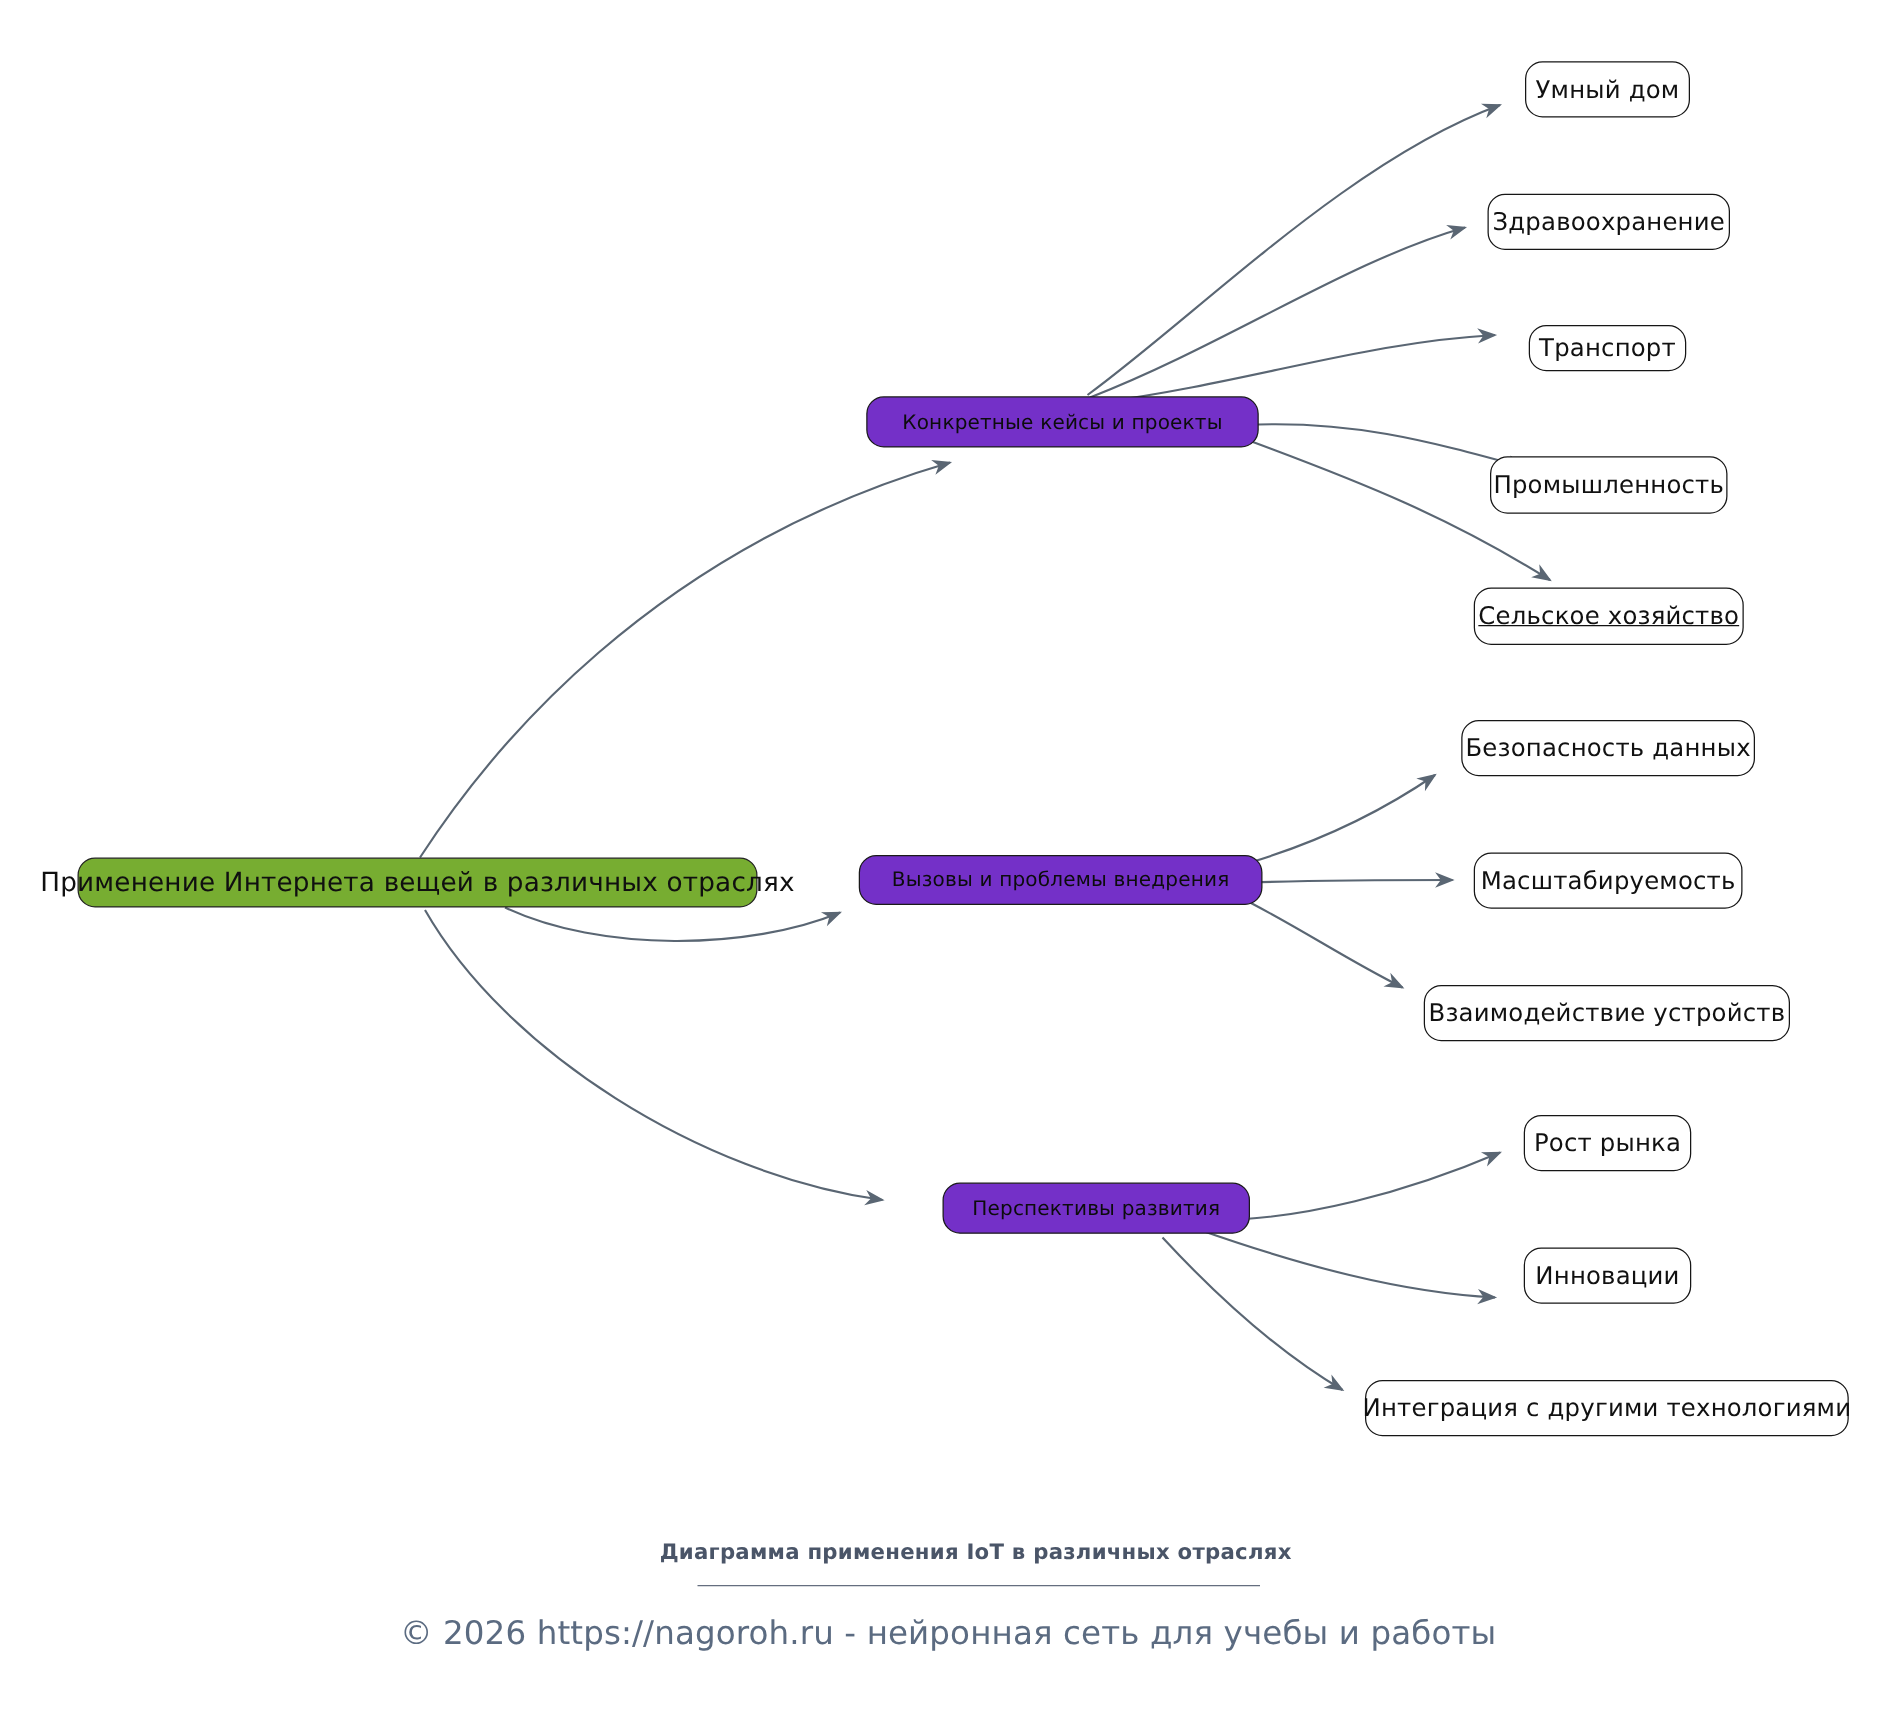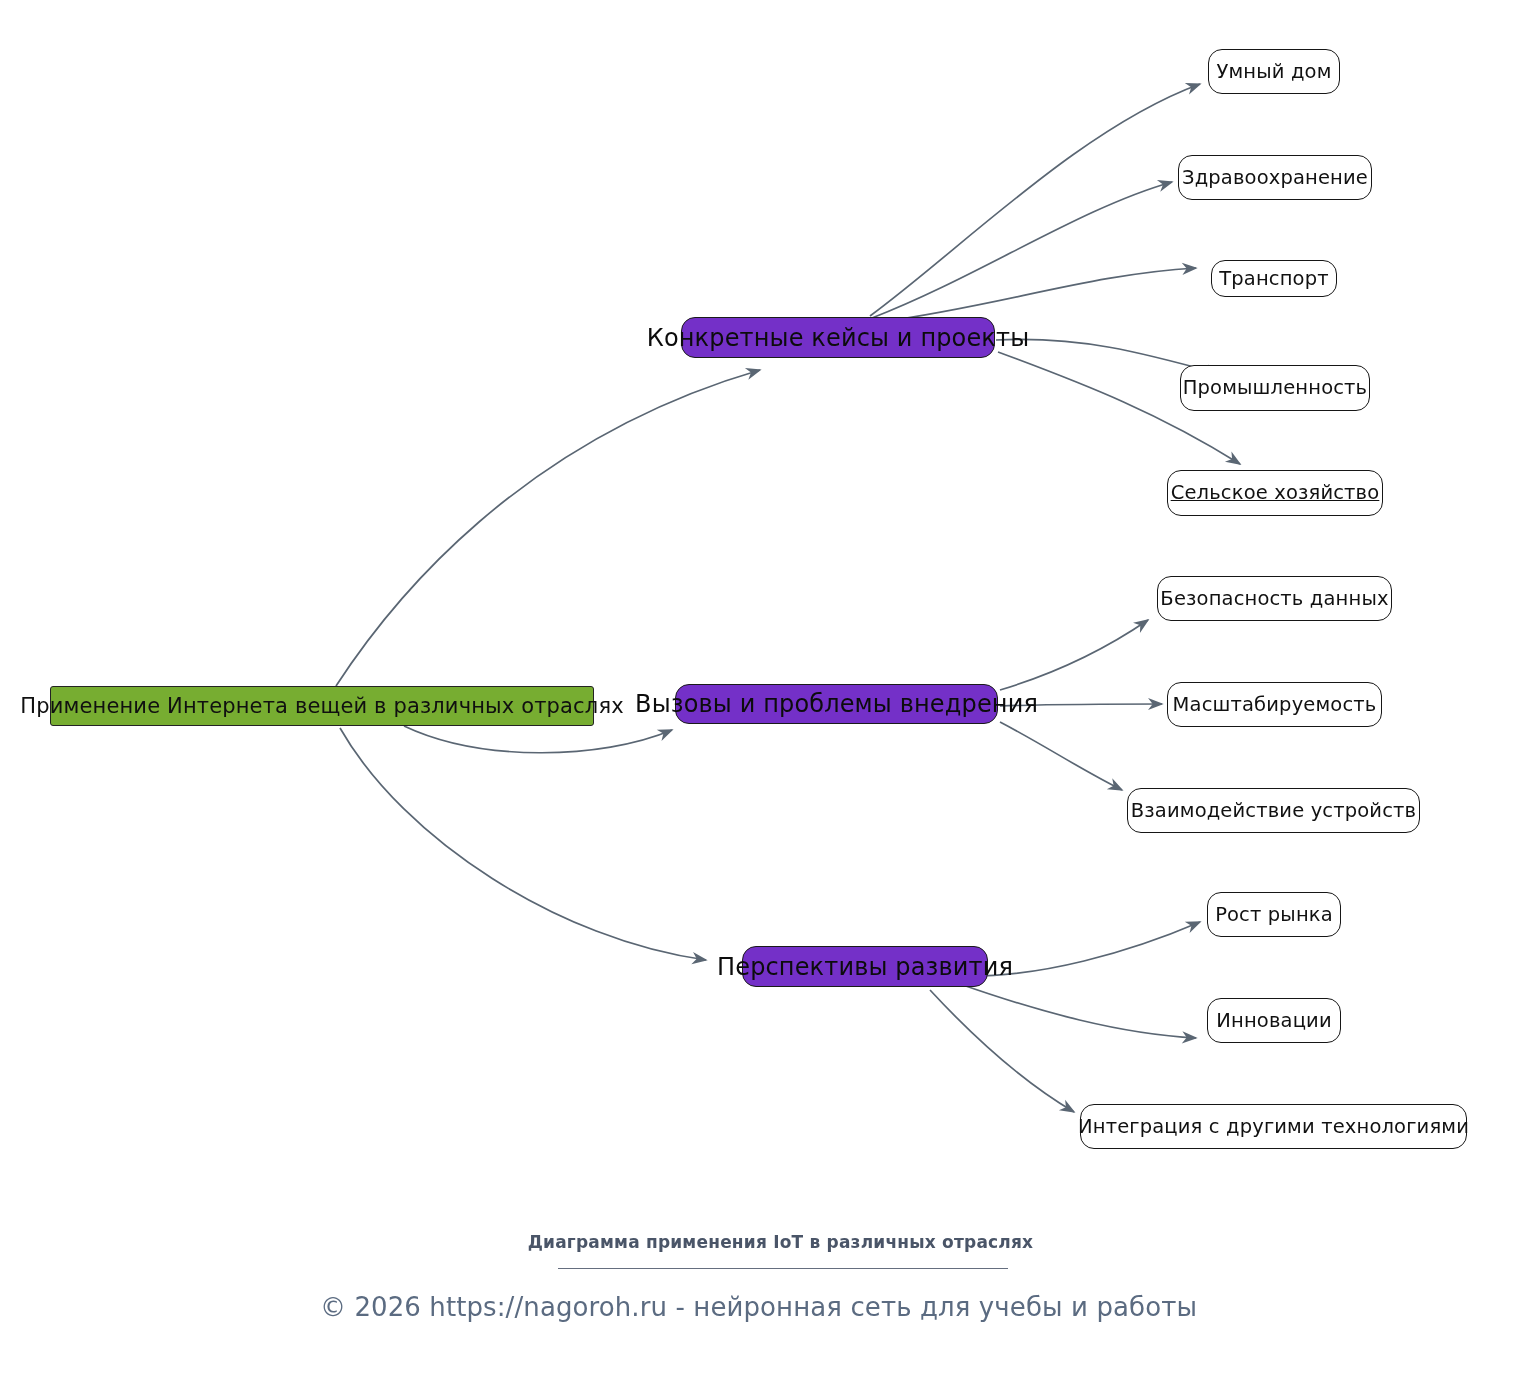--- a/index.html
+++ b/index.html
@@ -40,35 +40,36 @@
     display: flex;
     align-items: center;
     justify-content: center;
     border: 1.6px solid #1b1b1b;
     border-radius: 13px;
     background: #ffffff;
     color: #0d0d0d;
     white-space: nowrap;
     line-height: 1;
     letter-spacing: 0.15px;
+    margin-left: 12px;
   }
 
   .node-root {
     background: #77ad31;
     border-color: #232323;
-    border-radius: 3px;
+    border-radius: 14px;
     font-size: 21px;
     color: #101010;
   }
 
   .node-branch {
     background: #7430c8;
     border-color: #1a1a1a;
     border-radius: 14px;
-    font-size: 24px;
+    font-size: 16px;
     color: #0c0c0c;
   }
 
   .node-leaf {
     background: #ffffff;
     border-color: #161616;
     border-radius: 14px;
     font-size: 19.5px;
     color: #111111;
   }

